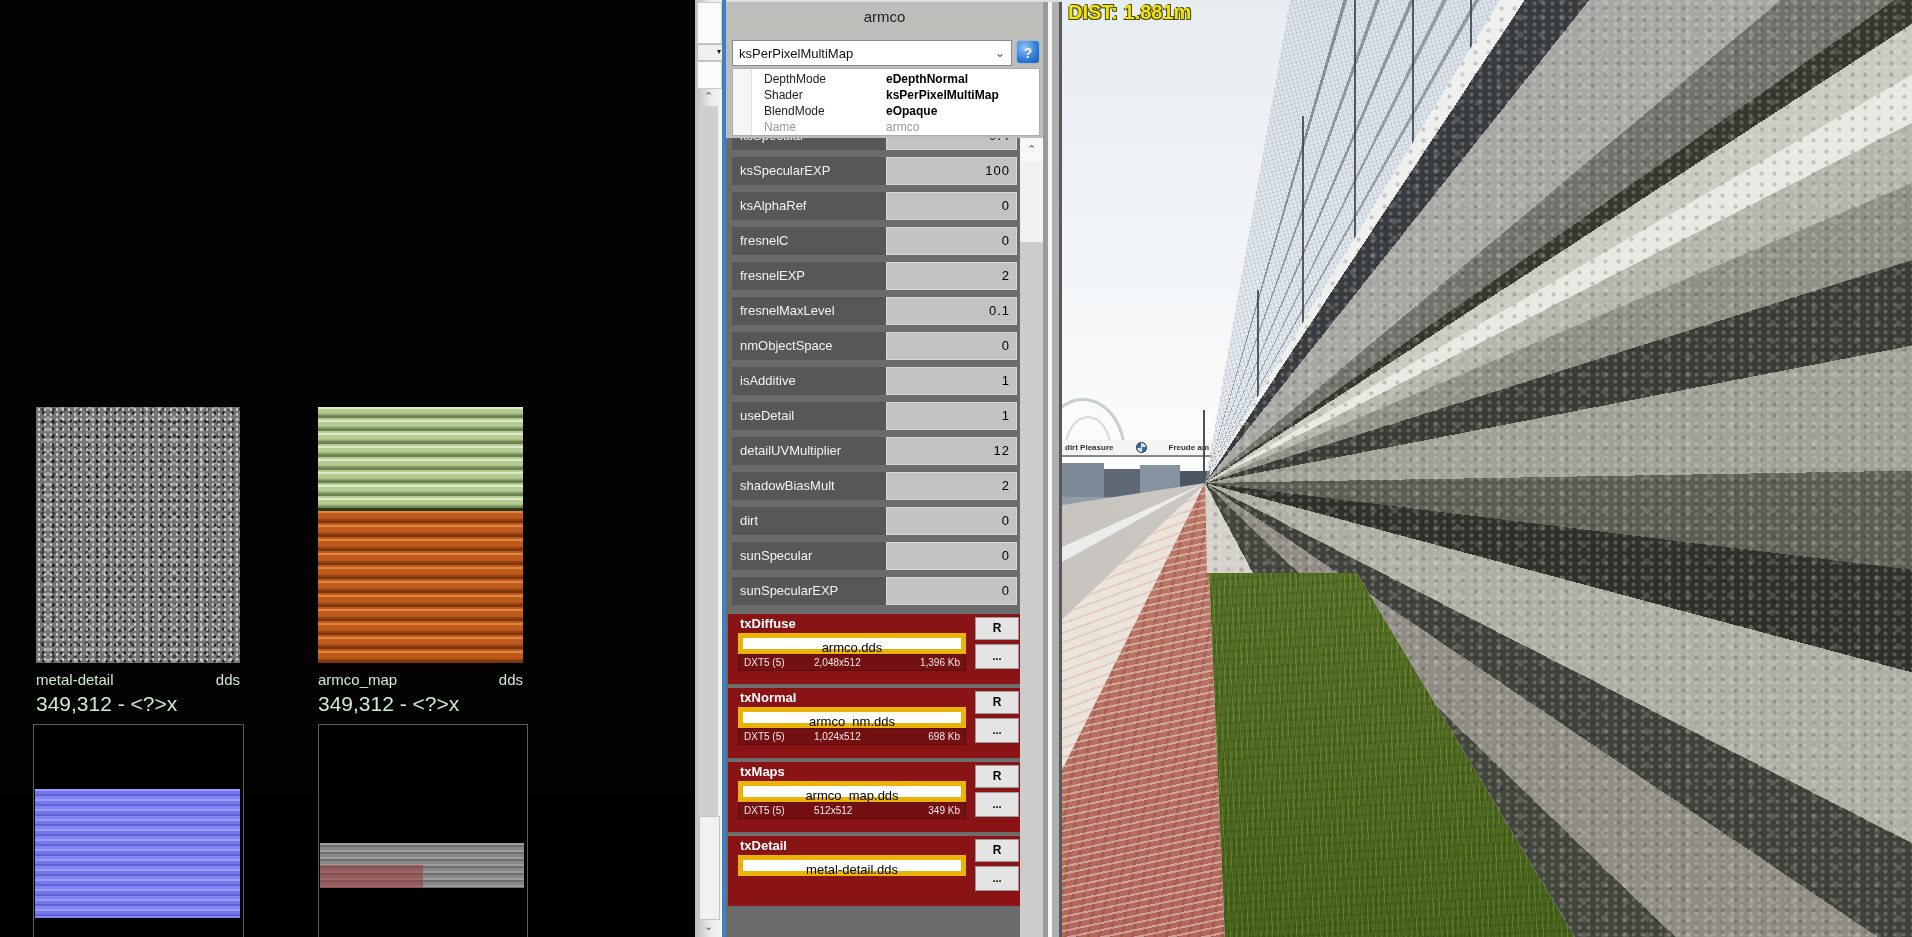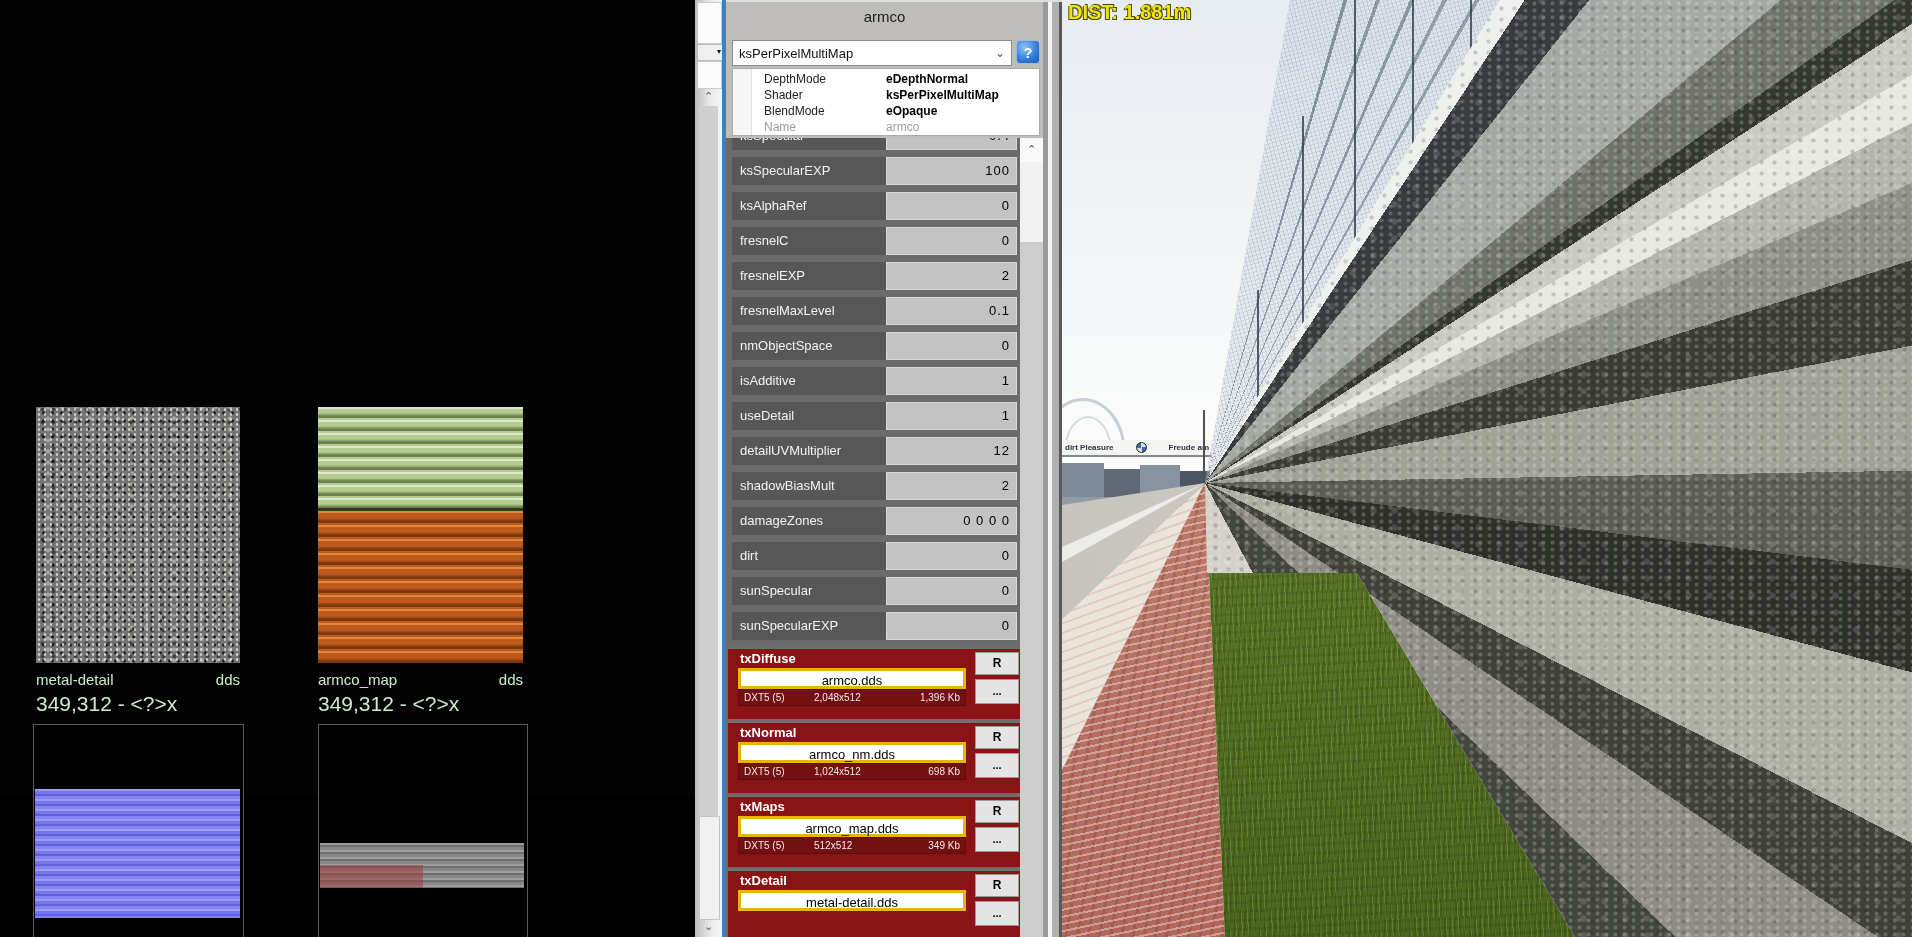--- a/index.html
+++ b/index.html
@@ -86,21 +86,21 @@
   .param-row{display:flex;height:28px;margin-bottom:7px;}
   .param-row .pl{flex:0 0 154px;background:#575757;color:#f2f2f2;font-size:13px;
     line-height:28px;padding-left:8px;box-sizing:border-box;}
   .param-row .pv{flex:1;background:#c3c3c3;border:1px solid #d8d8d8;box-sizing:border-box;
     font-size:13px;line-height:26px;text-align:right;color:#000;padding-right:6px;
     letter-spacing:1px;}
   .tex-section{position:relative;height:70px;margin-top:2px;background:#8a1316;
     border-top:2px solid #6f6f6f;margin-left:-4px;padding-left:4px;width:289px;}
   .ts-label{color:#fff;font-weight:bold;font-size:13px;padding:2px 0 0 8px;}
   .ts-file{position:absolute;left:10px;top:19px;width:228px;height:21px;background:#fff;
-    border:3px solid #eab308;box-sizing:border-box;text-align:center;font-size:13px;
+    border:5px solid #eab308;box-sizing:border-box;text-align:center;font-size:13px;
     line-height:19px;color:#000;}
   .ts-info{position:absolute;left:10px;top:40px;width:228px;height:17px;background:#731012;
     border:1px solid #5a0d0e;box-sizing:border-box;display:flex;align-items:center;
     color:#f4e8e8;font-size:10px;padding:0 5px;}
   .ts-info .f1{width:70px;text-align:left;}
   .ts-info .f2{flex:1;text-align:left;}
   .ts-info .f3{text-align:center;}
   .ts-btn{position:absolute;width:44px;background:#e4e4e4;border:1px solid #9a9a9a;
     box-sizing:border-box;text-align:center;color:#000;}
   .ts-btn.r{right:2px;top:3px;height:23px;font-size:12px;font-weight:bold;line-height:21px;}
@@ -307,24 +307,20 @@
         </div>
         <div class="param-row">
           <div class="pl">detailUVMultiplier</div>
           <div class="pv">12</div>
         </div>
         <div class="param-row">
           <div class="pl">shadowBiasMult</div>
           <div class="pv">2</div>
         </div>
         <div class="param-row">
-          <div class="pl">damageZones</div>
-          <div class="pv">0 0 0 0</div>
-        </div>
-        <div class="param-row">
           <div class="pl">dirt</div>
           <div class="pv">0</div>
         </div>
         <div class="param-row">
           <div class="pl">sunSpecular</div>
           <div class="pv">0</div>
         </div>
         <div class="param-row">
           <div class="pl">sunSpecularEXP</div>
           <div class="pv">0</div>

